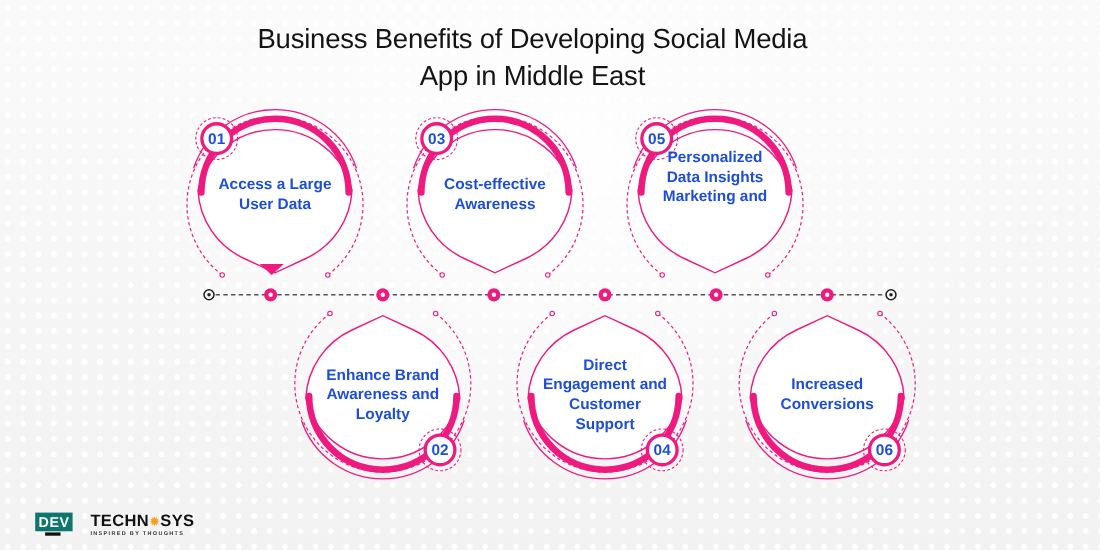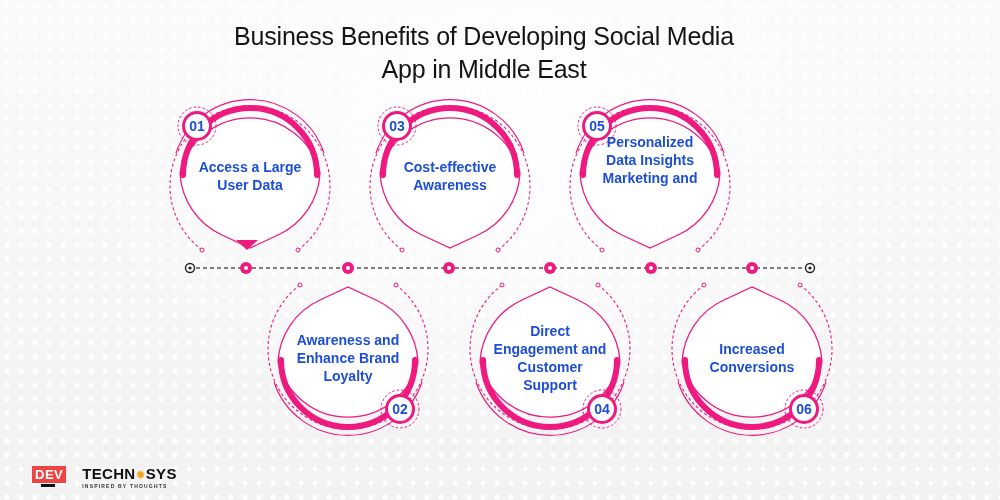--- a/index.html
+++ b/index.html
@@ -29,21 +29,21 @@
   .num {
     position: absolute; width: 30px; height: 30px; border-radius: 50%;
     background: #fff; border: 3px solid #ee1a7f; box-sizing: border-box;
     font-weight: 700; font-size: 14px; line-height: 24px; text-align: center; color: #1d4ed8;
   }
   .logo {
     position: absolute; left: 32px; top: 466px; height: 24px;
     display: flex; align-items: flex-start;
   }
   .logo-dev {
-    background: #ef4444; color: #fff; font-weight: 700; font-size: 13px;
+    background: #0f766e; color: #fff; font-weight: 700; font-size: 13px;
     padding: 1px 3px; line-height: 15px; letter-spacing: 0.5px; position: relative;
   }
   .logo-dev::after {
     content: ""; position: absolute; left: 9px; bottom: -4px; width: 14px; height: 3px; background: #111;
   }
   .logo-right { margin-left: 16px; display: flex; flex-direction: column; }
   .logo-main { font-weight: 700; font-size: 15px; line-height: 15px; color: #111; letter-spacing: 0.3px; }
   .logo-main .gear { color: #f4a21c; font-size: 12px; }
   .logo-tag { font-size: 5px; letter-spacing: 1.2px; color: #333; font-weight: 700; line-height: 7px; }
 </style>
@@ -135,22 +135,22 @@
   <div>Cost-effective</div>
   <div>Awareness</div>
 </div>
 <div class="card-text" style="left:585px; top:133px;">
   <div>Personalized</div>
   <div>Data Insights</div>
   <div>Marketing and</div>
 </div>
 
 <div class="card-text" style="left:283px; top:331px;">
+  <div>Enhance Brand</div>
   <div>Awareness and</div>
-  <div>Enhance Brand</div>
   <div>Loyalty</div>
 </div>
 <div class="card-text" style="left:485px; top:322px;">
   <div>Direct</div>
   <div>Engagement and</div>
   <div>Customer</div>
   <div>Support</div>
 </div>
 <div class="card-text" style="left:687px; top:340px;">
   <div>Increased</div>

